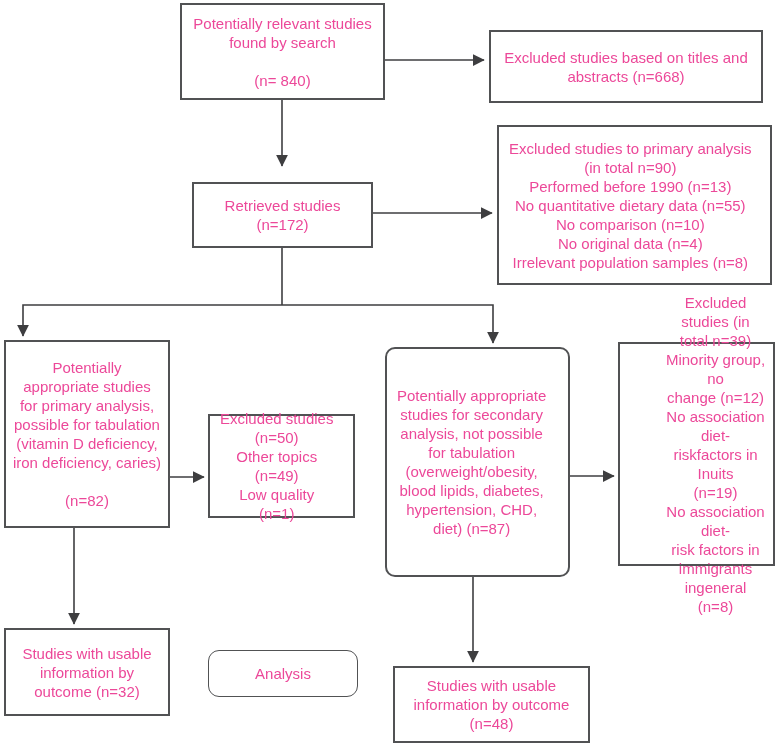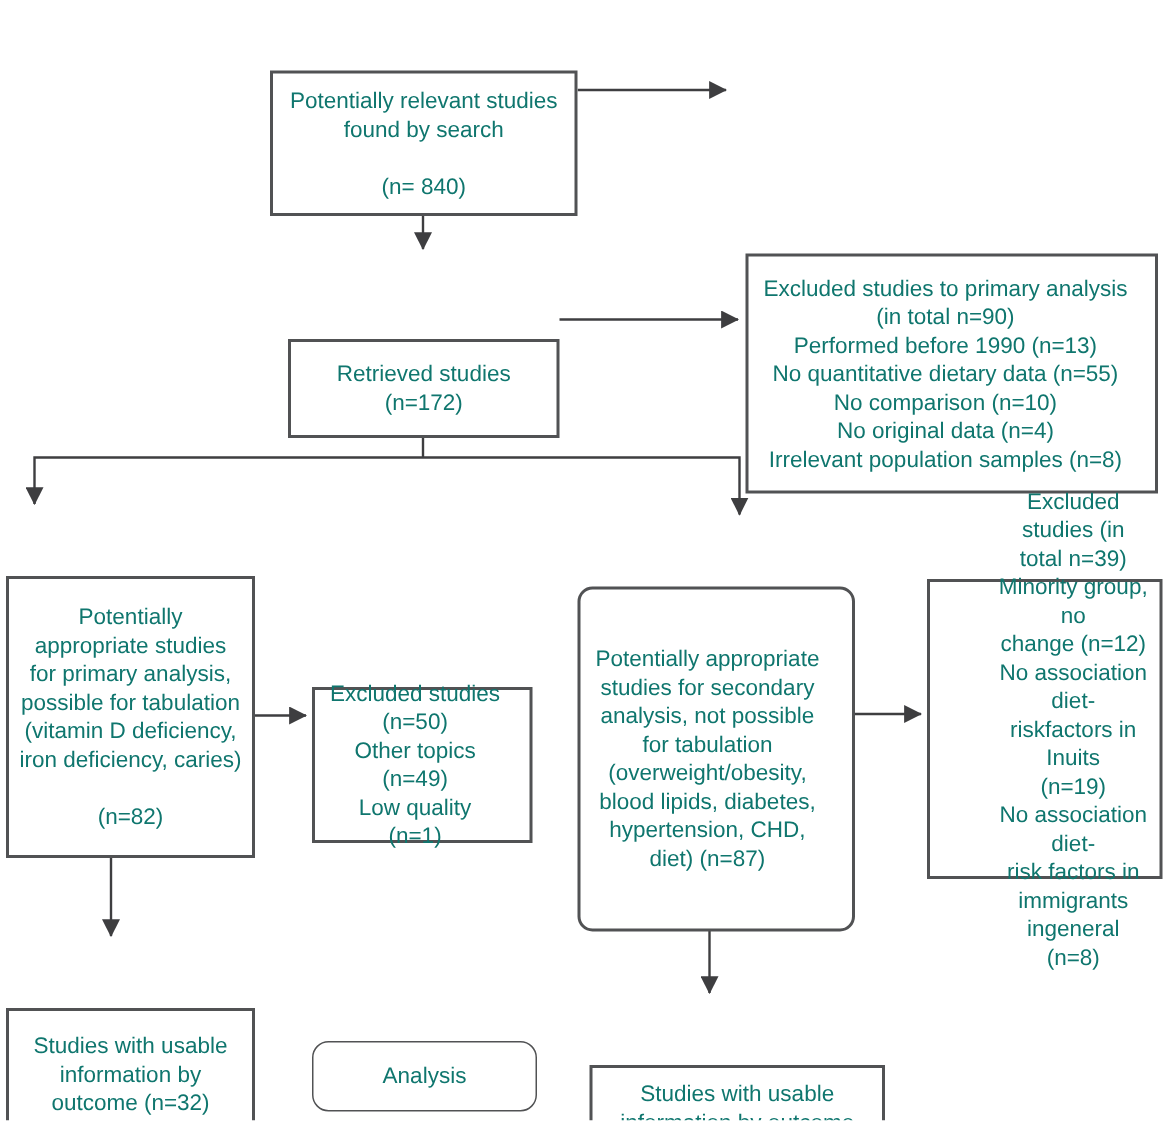--- a/index.html
+++ b/index.html
@@ -20,30 +20,29 @@
     left: 0;
     top: 0;
     width: 783px;
     height: 747px;
   }
   .node {
     position: absolute;
     box-sizing: border-box;
     border: 2px solid #515254;
     background: #ffffff;
-    color: #0f766e;
+    color: #ec4899;
     font-size: 15px;
     line-height: 19px;
     white-space: pre-line;
     display: flex;
     align-items: center;
     justify-content: center;
     text-align: center;
     padding: 2px 4px;
-    margin-top: 44px;
   }
   .node.left-text {
     text-align: center;
     justify-content: flex-start;
     padding-left: 10px;
     padding-right: 3px;
   }
   .node.tight {
     padding-left: 8px;
     padding-right: 2px;
@@ -74,20 +73,22 @@
     <line x1="74" y1="528" x2="74" y2="624" stroke="#3e3e40" stroke-width="1.6" marker-end="url(#arrowhead)"></line>
     <line x1="570" y1="476" x2="614" y2="476" stroke="#3e3e40" stroke-width="1.6" marker-end="url(#arrowhead)"></line>
     <line x1="473" y1="577" x2="473" y2="662" stroke="#3e3e40" stroke-width="1.6" marker-end="url(#arrowhead)"></line>
   </svg>
 
   <div class="node" style="left:180px; top:3px; width:205px; height:97px;">Potentially relevant studies
 found by search
 
 (n= 840)</div>
 
+  <div class="node" style="left:489px; top:30px; width:274px; height:73px;">Excluded studies based on titles and
+abstracts (n=668)</div>
 
   <div class="node" style="left:192px; top:182px; width:181px; height:66px;">Retrieved studies
 (n=172)</div>
 
   <div class="node left-text" style="left:497px; top:125px; width:275px; height:160px;">Excluded studies to primary analysis
 (in total n=90)
 Performed before 1990 (n=13)
 No quantitative dietary data (n=55)
 No comparison (n=10)
 No original data (n=4)
@@ -111,21 +112,21 @@
 
   <div class="node left-text" style="left:385px; top:347px; width:185px; height:230px;border-radius:10px;">Potentially appropriate
 studies for secondary
 analysis, not possible
 for tabulation
 (overweight/obesity,
 blood lipids, diabetes,
 hypertension, CHD,
 diet) (n=87)</div>
 
-  <div class="node left-text tight" style="left:618px; top:342px; width:157px; height:200px;padding-left:40px;">Excluded studies (in
+  <div class="node left-text tight" style="left:618px; top:342px; width:157px; height:224px;padding-left:40px;">Excluded studies (in
 total n=39)
 Minority group, no
 change (n=12)
 No association diet-
 riskfactors in Inuits
 (n=19)
 No association diet-
 risk factors in
 immigrants ingeneral
 (n=8)</div>

